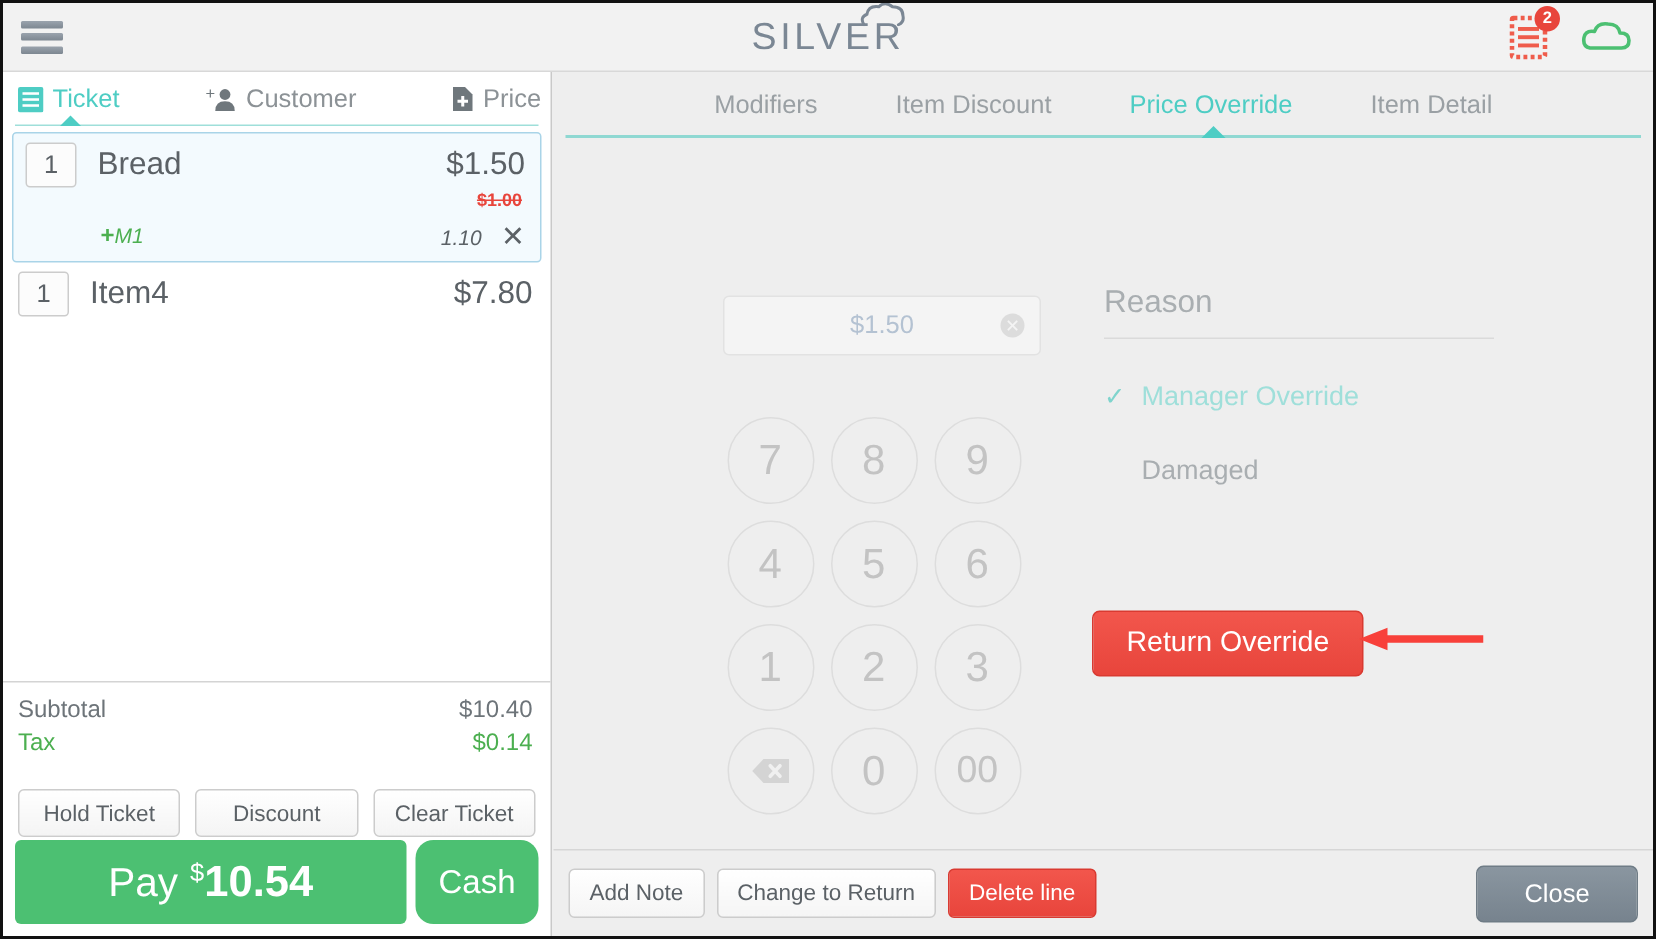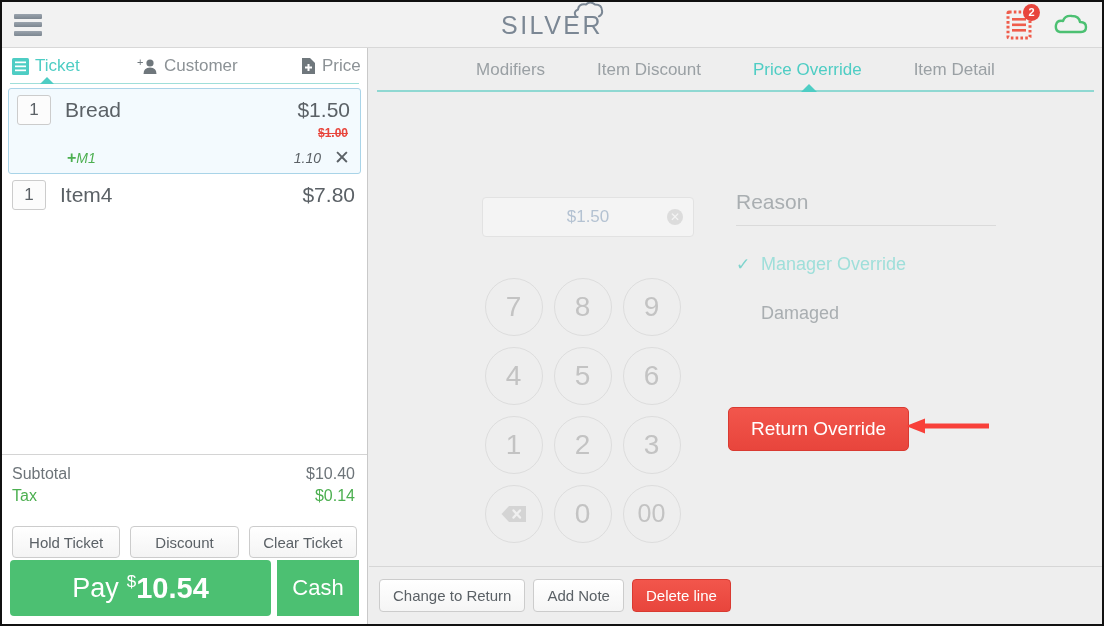--- a/index.html
+++ b/index.html
@@ -168,21 +168,21 @@
   .pay-btn {
     flex: 1; height: 56px; border: none; border-radius: 4px;
     background: #4cc072; color: #fff; cursor: pointer;
     display: flex; align-items: center; justify-content: center;
     font-family: "Liberation Sans", sans-serif;
   }
   .pay-word { font-size: 27px; font-weight: 300; }
   .pay-dollar { font-size: 17px; margin-left: 8px; vertical-align: top; position: relative; top: -6px; }
   .pay-amt { font-size: 29px; font-weight: bold; }
   .cash-btn {
-    width: 82px; height: 56px; border: none; border-radius: 0;
+    width: 82px; height: 56px; border: none; border-radius: 12px;
     background: #4cc072; color: #fff; font-size: 22px; cursor: pointer;
     font-family: "Liberation Sans", sans-serif;
   }
 
   
   .right-panel {
     position: absolute; top: 46px; left: 367px;
     width: 733px; height: 576px;
     background: #eeeeee;
   }
@@ -503,19 +503,20 @@
       </div>
 
       <button class="remove-override-btn">Return Override</button>
 
       <svg class="arrow-annot" viewBox="0 0 84 24">
         <path d="M84 9.5 H20 V4.5 L1 12 L20 19.5 V14.5 H84 Z" fill="#f8403a"></path>
       </svg>
     </div>
 
     <div class="right-footer">
+      <button class="foot-btn">Add Note</button>
       <button class="foot-btn">Change to Return</button>
-      <button class="foot-btn">Add Note</button>
       <button class="foot-btn danger">Delete line</button>
       <div class="foot-spacer"></div>
+      <button class="close-btn">Close</button>
     </div>
   </div>
 </div>
 
 </body></html>

